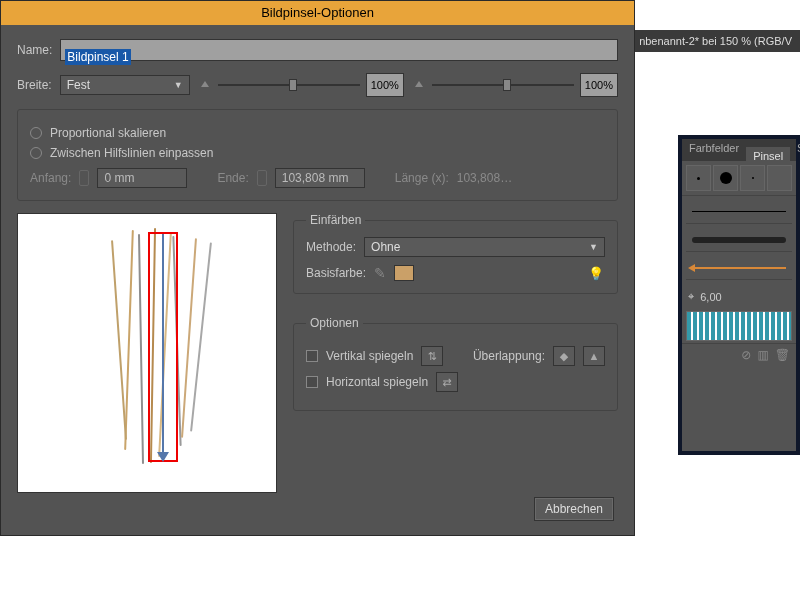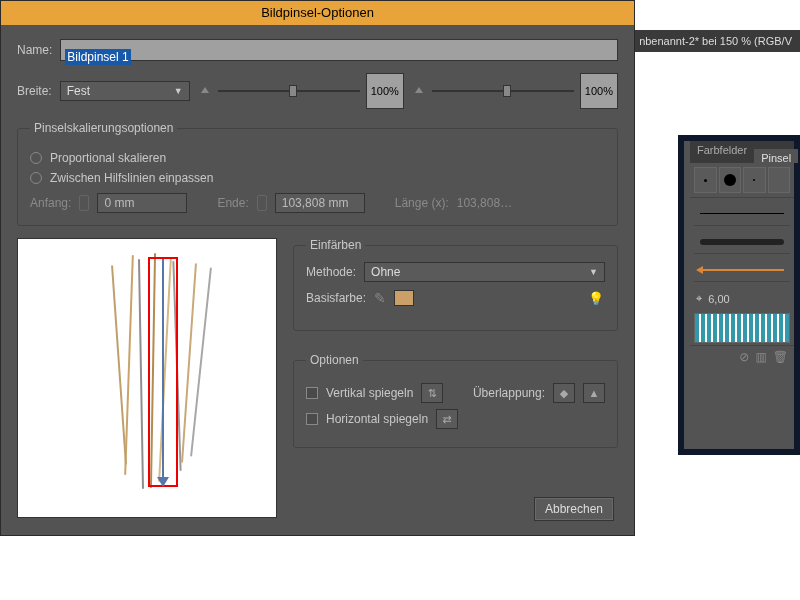--- a/index.html
+++ b/index.html
@@ -34,21 +34,21 @@
     display: flex; align-items: center; flex: 1; gap: 6px;
   }
   .slider-track {
     flex: 1; height: 2px; background: #333; position: relative;
   }
   .slider-thumb {
     position: absolute; top: -5px; left: 50%; width: 8px; height: 12px;
     background: #888; border: 1px solid #333;
   }
   .pct {
-    background: #a0a0a0; color: #000; font-size: 11px; padding: 11px 4px;
+    background: #a0a0a0; color: #000; font-size: 11px; padding: 5px 4px;
     border: 1px solid #333; min-width: 38px; text-align: right;
   }
   .flipicn { width:14px; height:14px; display:inline-block; position:relative; }
   .flipicn::before { content:""; position:absolute; left:3px; top:3px; width:0;height:0;
     border-left:4px solid transparent;border-right:4px solid transparent;border-bottom:6px solid #888;}
   .flipicn.r::before { transform: scaleX(-1);}
 
   fieldset {
     border: 1px solid #434343; border-radius: 3px; padding: 10px 12px 12px;
     margin-bottom: 12px;
@@ -109,21 +109,21 @@
     box-shadow: 0 0 0 1px #6a6a6a inset;
   }
 
   
   .doc-tab {
     position:absolute; right:0; top:30px; height:22px; padding:0 8px;
     background:#3a3a3a; color:#ddd; font-size:11px; display:flex; align-items:center;
   }
   .panel {
     position:absolute; right:0; top:135px; width:122px; height:320px;
-    background:#535353; border:6px solid #0f172a;padding-left:6px;
+    background:#535353; border:4px solid #0f172a;
   }
   .panel-tabs { display:flex; height:22px; background:#3a3a3a; font-size:11px; }
   .ptab { padding: 3px 7px; color:#aaa; }
   .ptab.active { background:#535353; color:#e0e0e0;margin-top:8px; }
   .brush-row { display:flex; gap:2px; padding:4px; border-bottom:1px solid #444; }
   .bcell { width:26px;height:26px;border:1px solid #666;background:#5a5a5a;display:flex;align-items:center;justify-content:center; }
   .dot1{width:3px;height:3px;background:#000;border-radius:50%;}
   .dot2{width:12px;height:12px;background:#000;border-radius:50%;}
   .dot3{width:2px;height:2px;background:#000;border-radius:50%;}
   .stroke-sample{height:24px;margin:4px;border-bottom:1px solid #444;position:relative;}
@@ -207,21 +207,20 @@
       <div class="slider-seg">
         <span class="flipicn r"></span>
         <div class="slider-track">
             <div class="slider-thumb"></div>
           </div>
         <span class="pct">100%</span>
       </div>
     </div>
 
     <fieldset>
-      <legend>Pinselskalierungsoptionen</legend>
       <div class="radio-row">
         <span class="radio"></span>
           <span>Proportional skalieren</span>
       </div>
       <div class="radio-row">
         <span class="radio"></span>
           <span>Zwischen Hilfslinien einpassen</span>
       </div>
       <div class="dim-row">
         <span>Anfang:</span>
@@ -259,21 +258,21 @@
 
         <fieldset>
           <legend>Einfärben</legend>
           <div class="row" style="margin-bottom:8px">
             <span class="label">Methode:</span>
             <div class="dropdown" style="flex:1">
               <span>Ohne</span>
                 <span class="arrow">▼</span>
             </div>
           </div>
-          <div class="row" style="margin-bottom:12px">
+          <div class="row" style="margin-bottom:0">
             <span class="label">Basisfarbe:</span>
             <span class="eyedrop">✎</span>
             <span class="swatch"></span>
             <span class="bulb">💡</span>
           </div>
         </fieldset>
 
         <fieldset>
           <legend>Optionen</legend>
           <div class="opt-row">

